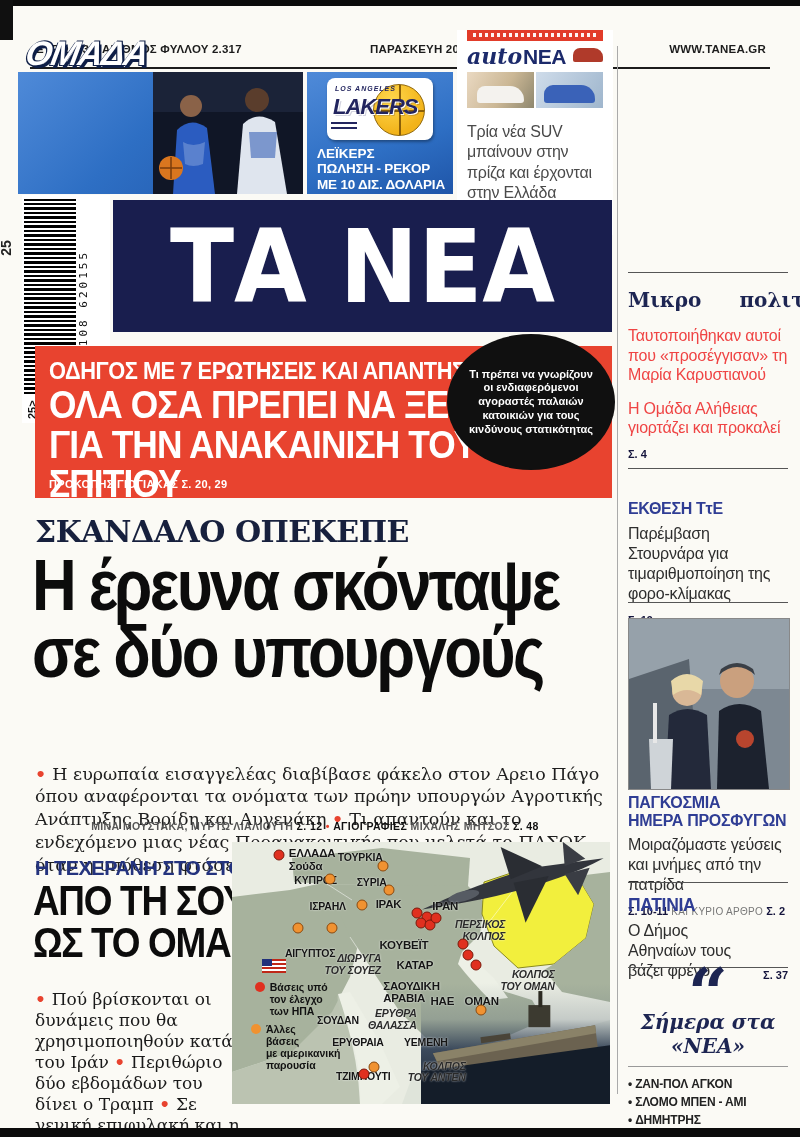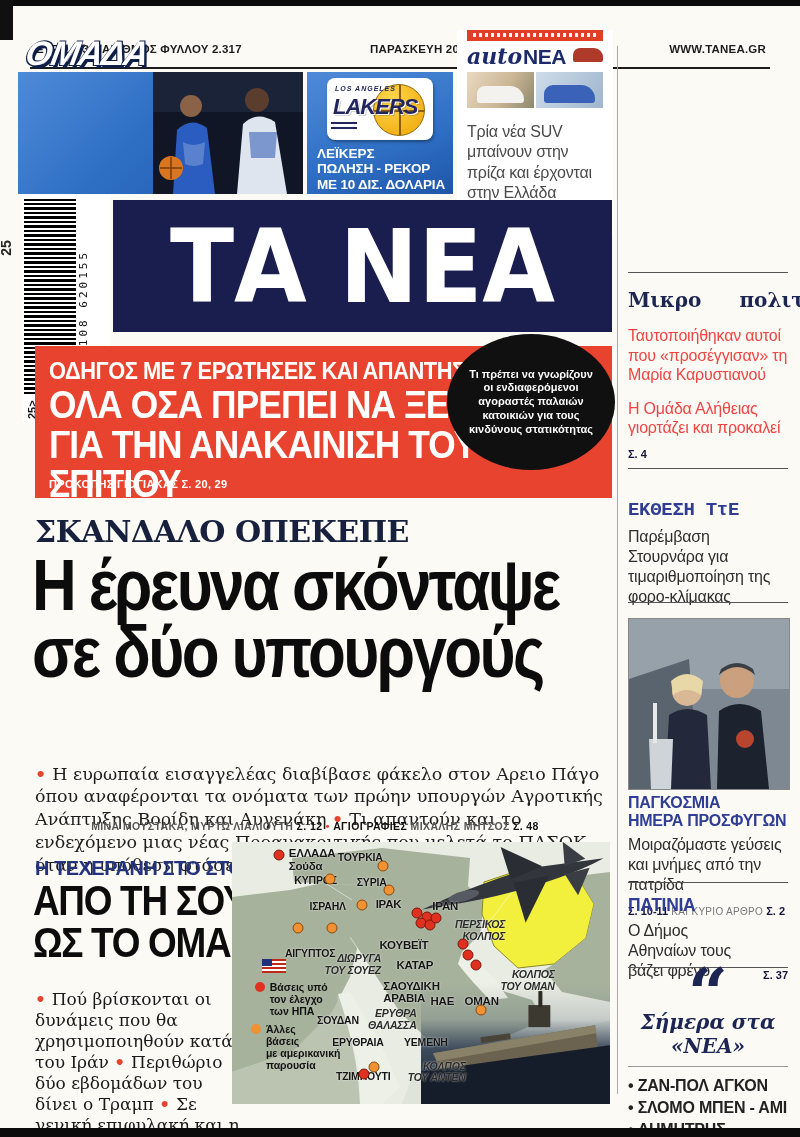--- a/index.html
+++ b/index.html
@@ -140,21 +140,21 @@
   .mikro-item{font-size:16px;line-height:1.22;color:#ef4444;font-weight:500;letter-spacing:-.2px;margin-top:14px;}
   .photo-cooks{position:absolute;left:628px;top:618px;width:160px;height:170px;border:1px solid #888;overflow:hidden;}
   .sd-pages-mix .pg{font-weight:800;color:#14143c;font-size:11px;}
   .sd-pages-mix .mid{font-weight:400;color:#777;font-size:10px;letter-spacing:.3px;}
   .patinia-row{display:flex;justify-content:space-between;align-items:flex-end;}
   .quote-mark{font-family:"DejaVu Serif",serif;font-weight:800;font-size:70px;color:#1d2552;line-height:.4;
               text-align:center;height:30px;}
   .today-title{font-family:"DejaVu Serif",serif;font-style:italic;font-weight:800;font-size:20px;color:#1d2552;
                text-align:center;border-bottom:1px solid #999;padding-bottom:8px;}
   .today-list{list-style:none;margin:10px 0 0;padding:0;}
-  .today-list li{font-size:16px;margin:4px 0;color:#222;letter-spacing:-.2px;}
+  .today-list li{font-size:12px;margin:4px 0;color:#222;letter-spacing:-.2px;}
   .today-list li:before{content:"• ";font-weight:900;}
   .today-list .fn{font-weight:600;} .today-list .ln{font-weight:900;}
 </style>
 </head>
 <body>
 
 <div class="page">
   <div class="top-strip"></div>
   <div class="corner-block"></div>
 
@@ -368,21 +368,21 @@
       </svg>
       <span>πολιτικός</span>
     </div>
     <div class="mikro-item">Ταυτοποιήθηκαν αυτοί που «προσέγγισαν» τη Μαρία Καρυστιανού</div>
     <div class="mikro-item">Η Ομάδα Αλήθειας γιορτάζει και προκαλεί</div>
     <div class="sd-page">Σ. 4</div>
   </div>
   <div class="divider" style="top:468px;"></div>
 
   <div class="side" style="top:500px;">
-    <div class="sd-kicker" style="font-size:19px;font-family:Liberation Mono, monospace;">ΕΚΘΕΣΗ ΤτΕ</div>
+    <div class="sd-kicker" style="font-size:16px;">ΕΚΘΕΣΗ ΤτΕ</div>
     <div class="sd-text">Παρέμβαση Στουρνάρα για τιμαριθμοποίηση της φορο-κλίμακας</div>
     <div class="sd-page">Σ. 19</div>
   </div>
   <div class="divider" style="top:602px;"></div>
 
   <div class="photo-cooks">
     <svg viewBox="0 0 160 170" width="160" height="170">
       <rect width="160" height="170" fill="#7d8892"></rect>
       <rect width="160" height="70" fill="#96a1aa"></rect>
       <path d="M0,60 L60,40 L70,170 L0,170 Z" fill="#5a646e"></path>

